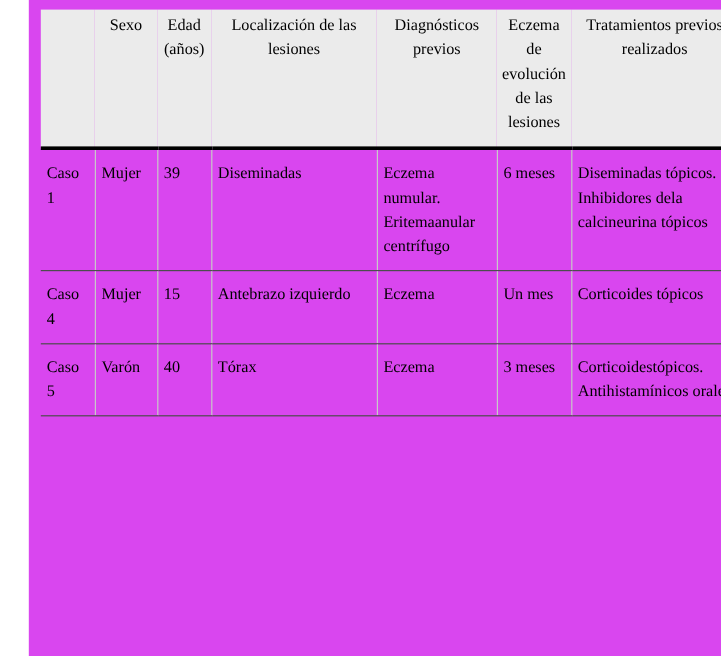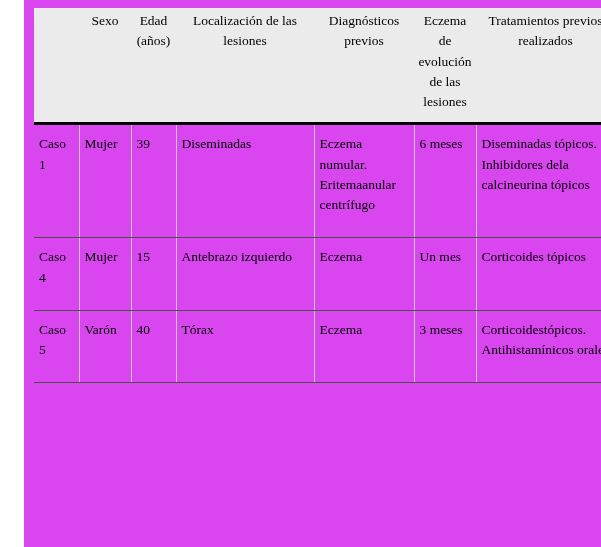--- a/index.html
+++ b/index.html
@@ -37,21 +37,21 @@
     background: #ebebeb;
     font-weight: normal;
     text-align: center;
     vertical-align: top;
     padding: 3px 4px 10px 4px;
     border-bottom: 3px solid #000000;
   }
   tbody td {
     vertical-align: top;
     text-align: left;
-    padding: 9px 5px 22px 5px;
+    padding: 9px 5px 10px 5px;
     border-bottom: 1px solid #4d4d4d;
     border-left: 1px solid #c8c8c8;
     overflow-wrap: break-word;
   }
   tbody td:first-child { border-left: none; }
 </style>
 </head>
 <body>
 
 <div class="page">

